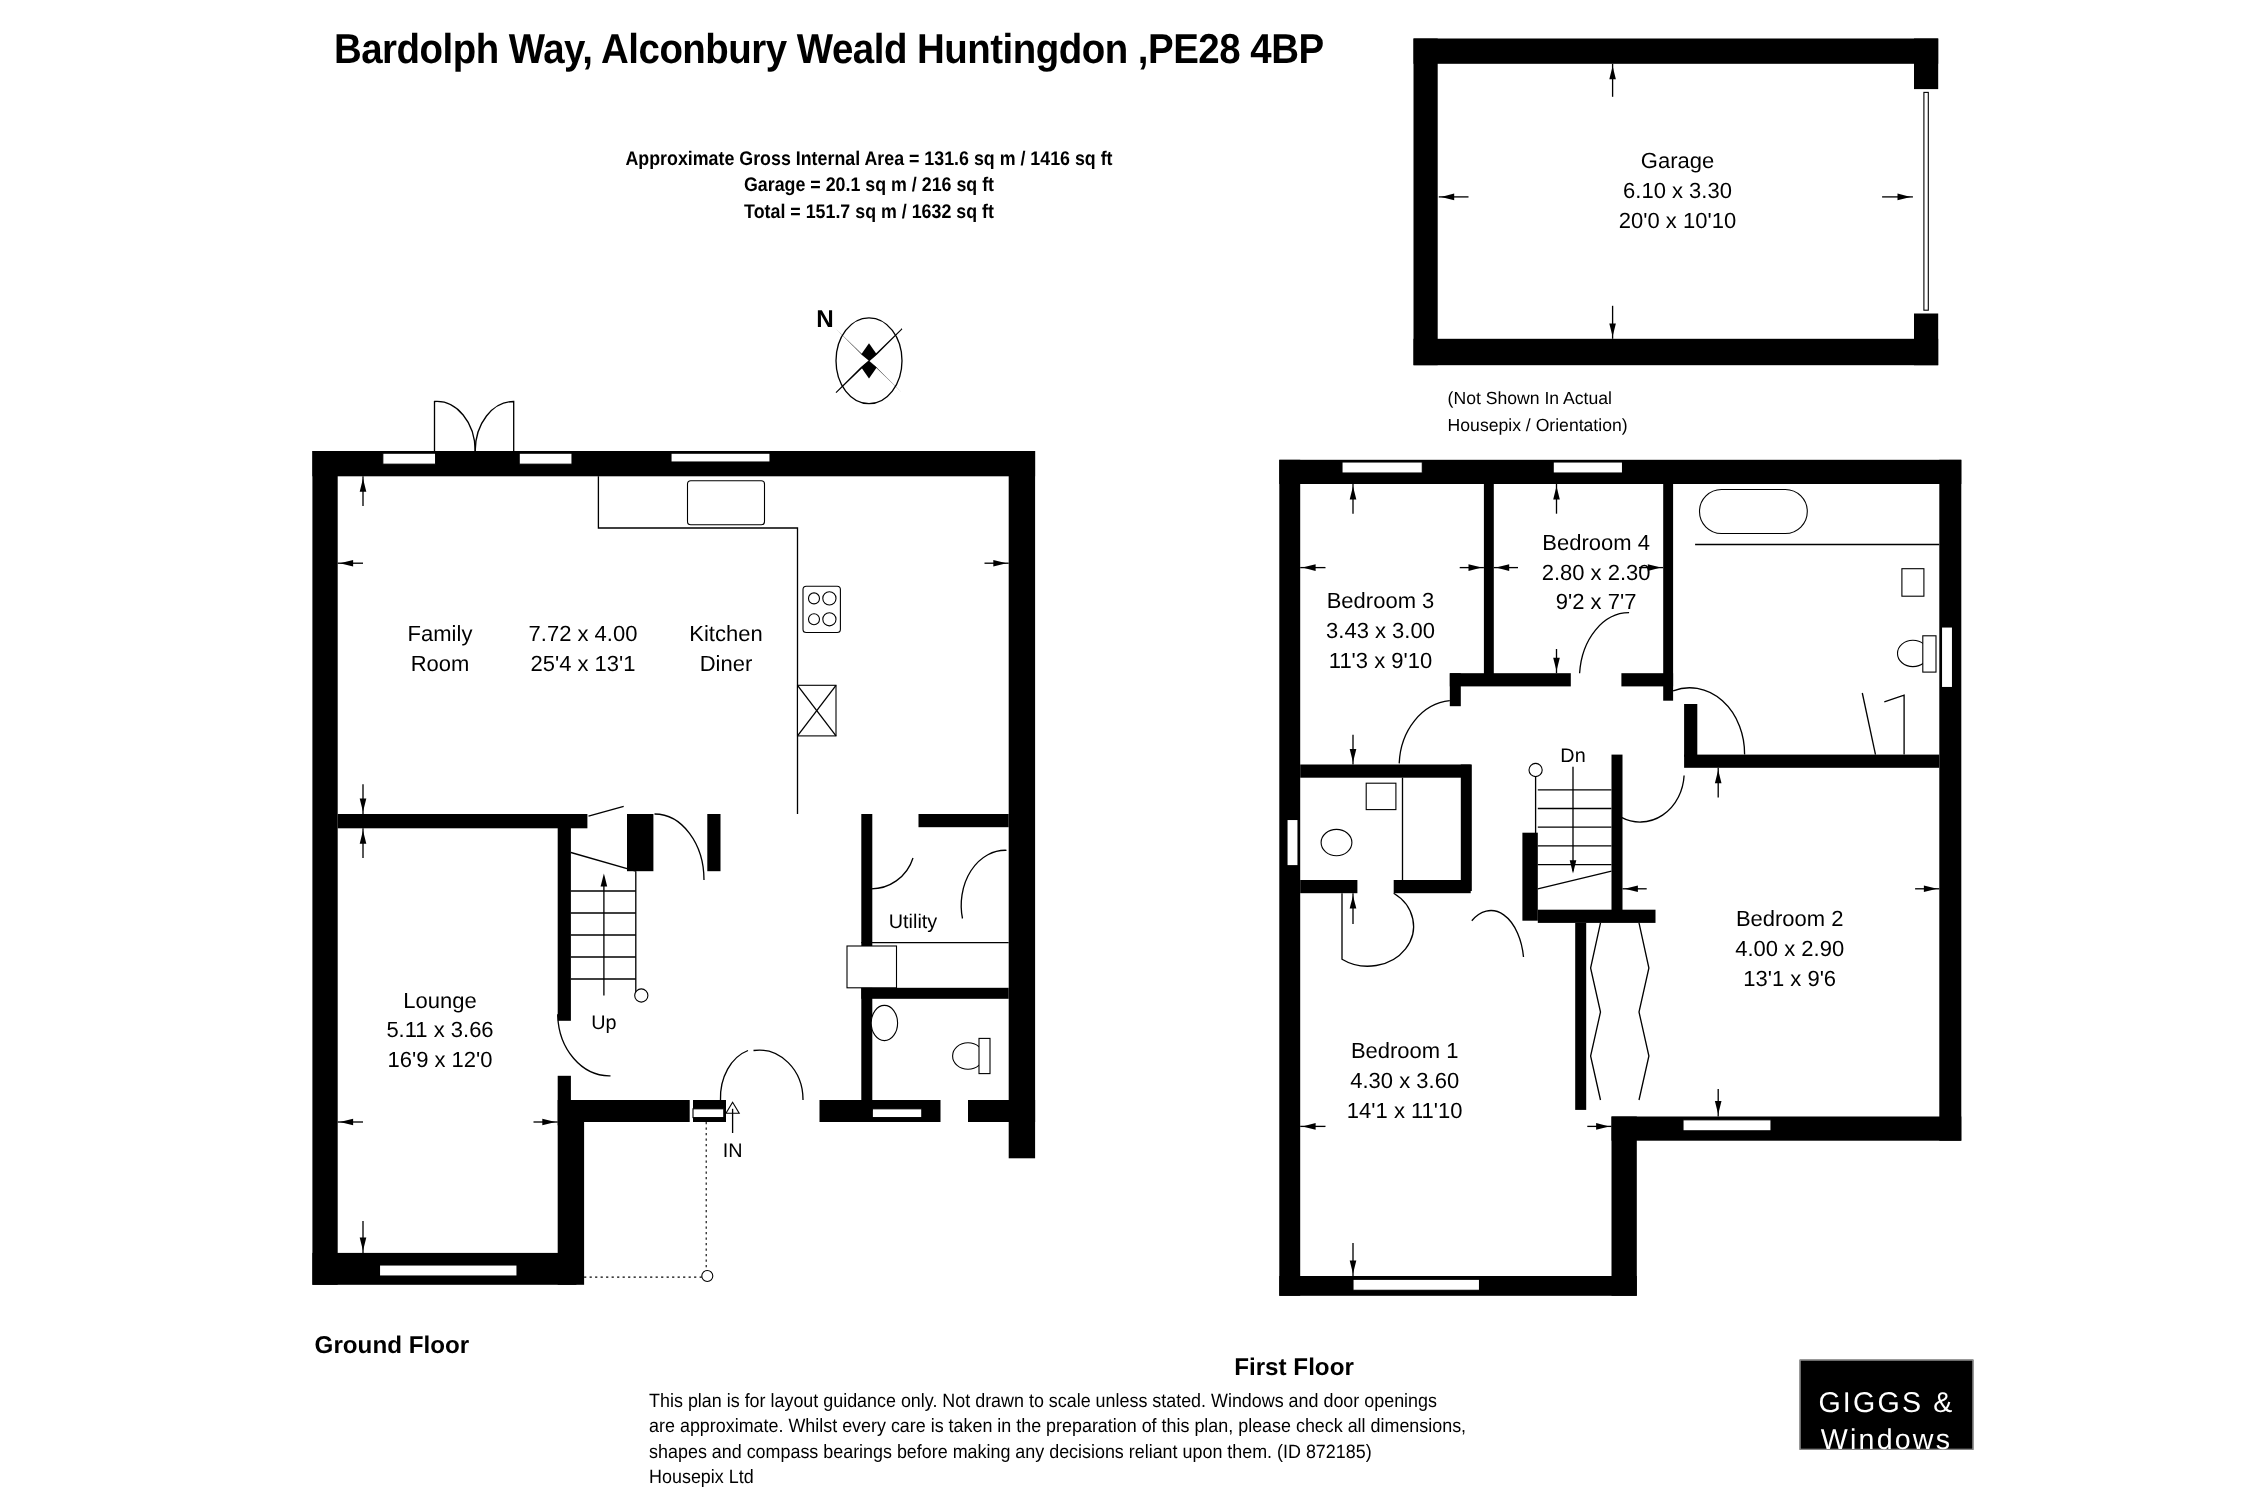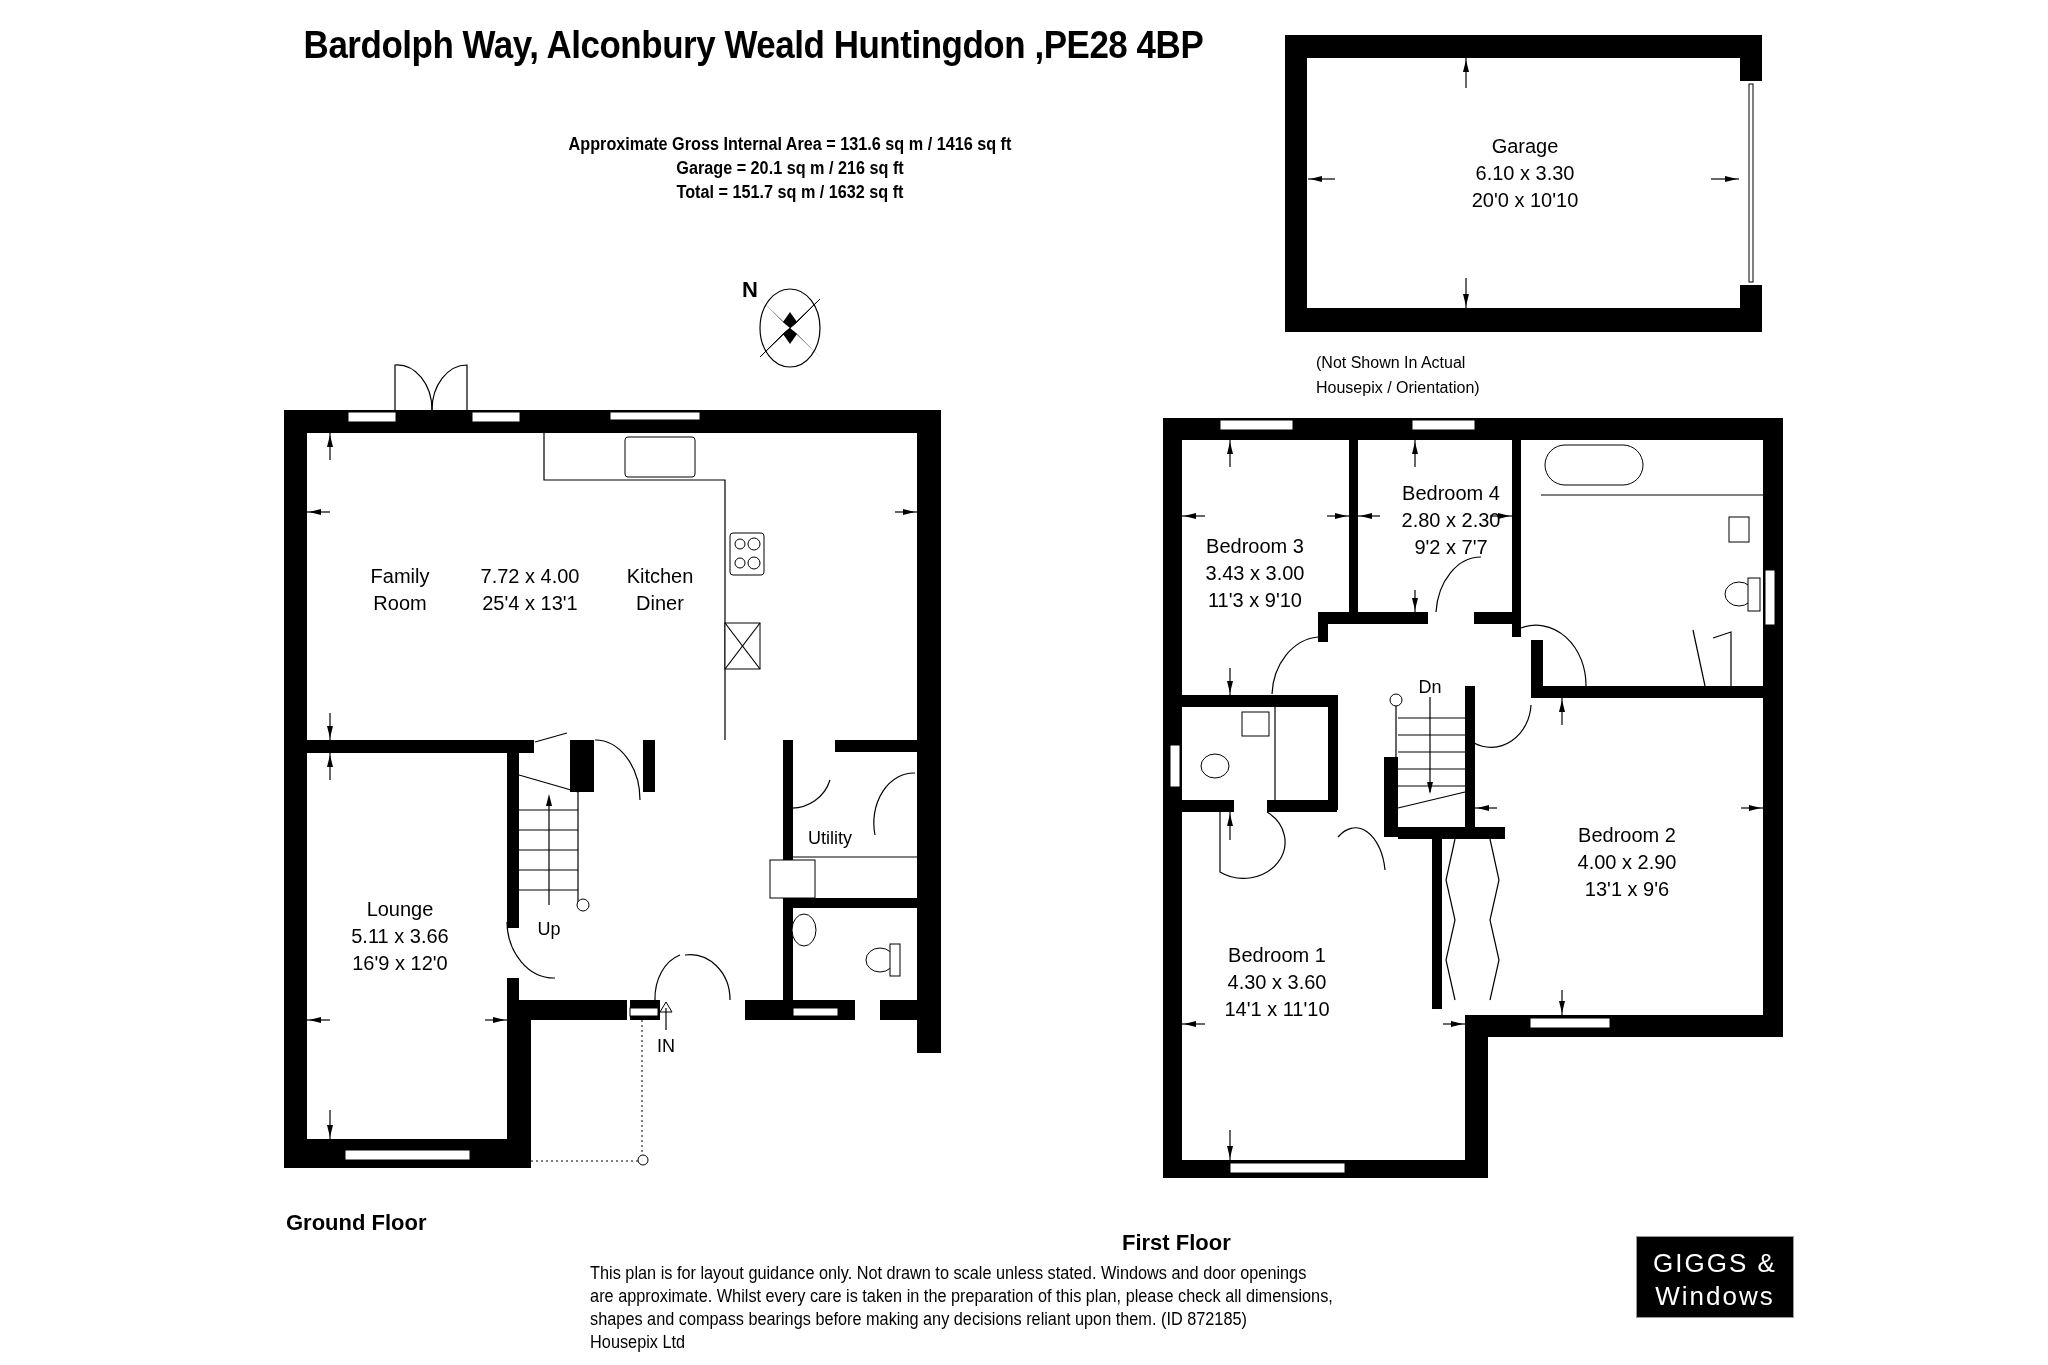--- a/index.html
+++ b/index.html
@@ -8,21 +8,21 @@
   .abs { position: absolute; }
   .title { left: 0; width: 1600px; top: 24px; text-align: left; padding-left: 330px; box-sizing: border-box;
            font-size: 38px; font-weight: bold; letter-spacing: -0.5px; transform: scaleX(0.92); transform-origin: left; }
   .areas { left: 480px; width: 620px; top: 132px; text-align: center; font-size: 18px; line-height: 24px; font-weight: bold; }
   .areas div { transform: scaleX(0.9); }
   .floor-label { font-size: 22px; font-weight: bold; }
   .disclaimer { left: 560px; width: 860px; top: 1262px; font-size: 17.5px; line-height: 23px; }
   .disclaimer div { transform: scaleX(0.93); }
   .logo { left: 1636px; top: 1236px; width: 158px; height: 82px; background: #000; color: #fff;
           border: 1px solid #999; box-sizing: border-box; text-align: center; font-size: 26px;
-          line-height: 33px; padding-top: 10px; letter-spacing: 2px; font-weight: normal; }
+          line-height: 33px; padding-top: 22px; letter-spacing: 2px; font-weight: normal; }
   .not-shown { left: 1316px; top: 350px; font-size: 16px; line-height: 25px; }
   svg { position: absolute; left: 0; top: 0; }
   .room-text { font-family: "Liberation Sans", sans-serif; font-size: 20px; fill: #000; text-anchor: middle; }
   .small-text { font-family: "Liberation Sans", sans-serif; font-size: 18px; fill: #000; text-anchor: middle; }
   .n-text { font-family: "Liberation Sans", sans-serif; font-size: 22px; font-weight: bold; fill: #000; text-anchor: middle; }
   .line { stroke: #000; stroke-width: 1.2; fill: none; }
   .wall { fill: #000; }
   .win { fill: #fff; stroke: #000; stroke-width: 1; }
 </style>
 </head>

